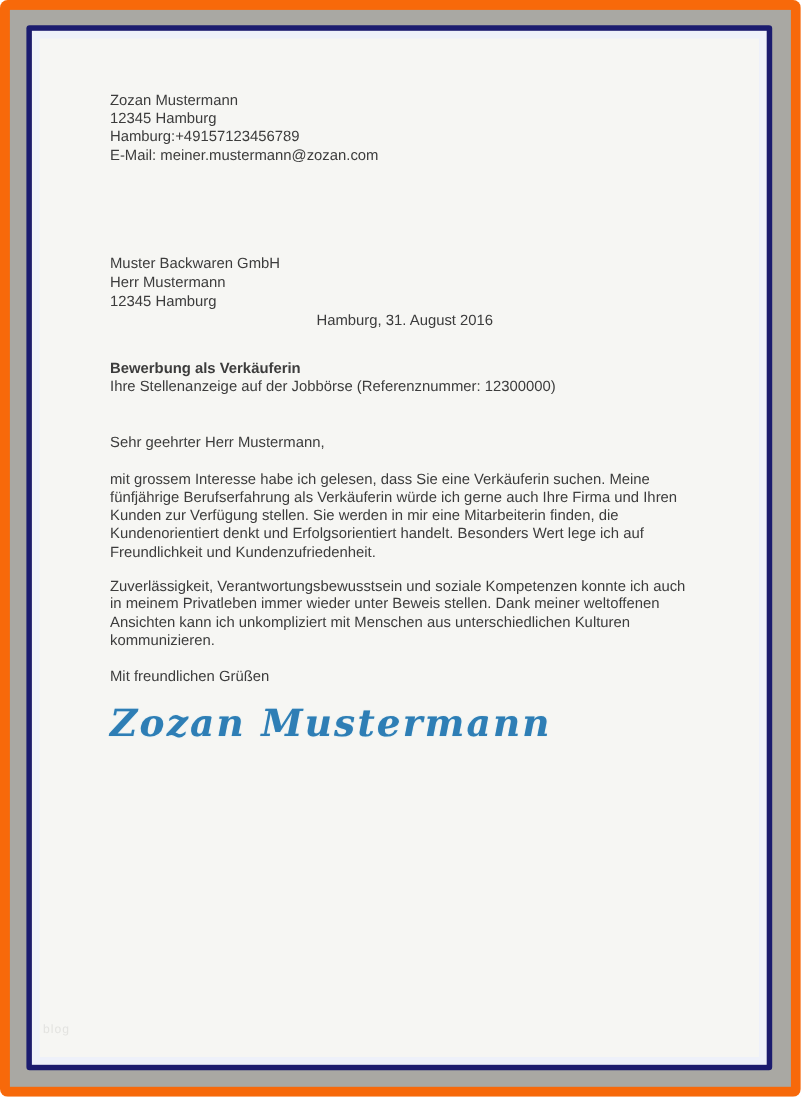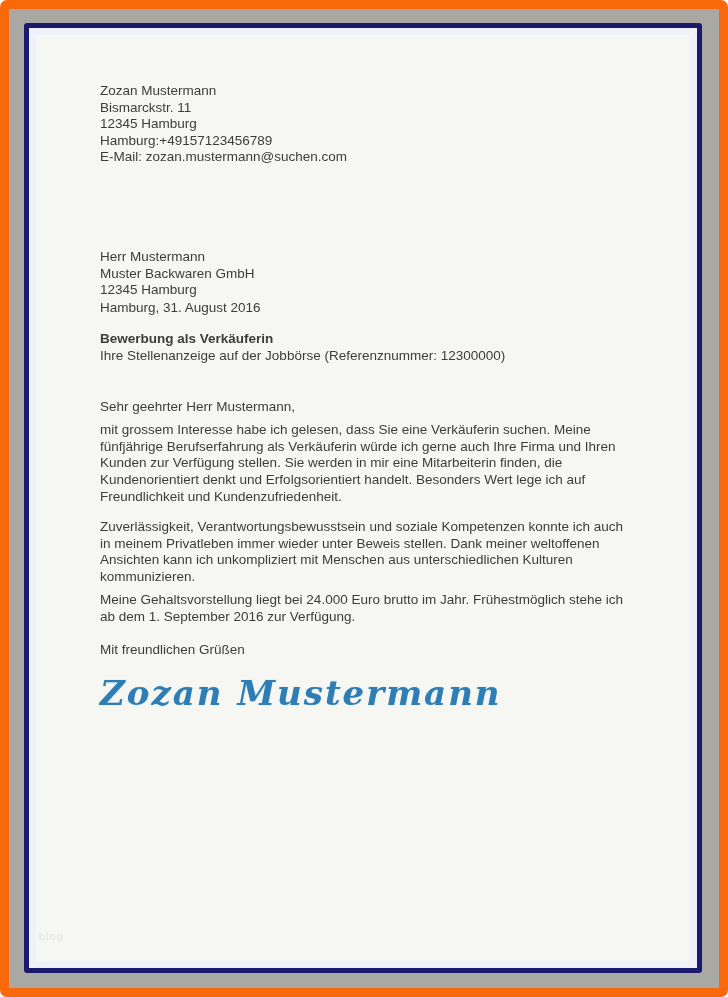--- a/index.html
+++ b/index.html
@@ -40,25 +40,25 @@
     position: relative;
     padding: 48px 54px 0 64px;
     color: #3c3c3c;
     font-size: 13.5px;
     line-height: 16.6px;
   }
 
   .line { white-space: nowrap; }
 
   .sender-block { margin-bottom: 83px; }
-  .date-line { text-align: left; margin-top: 1px; }
-  .subject-line { font-weight: bold; margin-top: 15px; }
+  .date-line { text-align: center; margin-top: 1px; }
+  .subject-line { font-weight: bold; margin-top: 27px; }
   .reference-line { margin-top: 0; }
   .salutation { margin-top: 34px; }
-  .para { margin-top: 7px; }
+  .para { margin-top: 17px; }
   .para.p2 { margin-top: 14px; }
   .closing { margin-top: 16px; }
 
   .signature {
     margin-top: 12px;
     font-family: "DejaVu Serif", serif;
     font-style: italic;
     font-weight: bold;
     font-size: 34px;
     line-height: 46px;
@@ -81,42 +81,40 @@
 
 <div class="canvas">
   <div class="frame-orange">
     <div class="frame-gray">
       <div class="frame-navy">
         <div class="frame-light">
           <div class="page">
 
             <div class="sender-block">
               <div class="line">Zozan Mustermann</div>
-              <div class="line">Bismarckstr. 11</div>
               <div class="line">12345 Hamburg</div>
               <div class="line">Hamburg:+49157123456789</div>
-              <div class="line">E-Mail: zozan.mustermann@suchen.com</div>
+              <div class="line">E-Mail: meiner.mustermann@zozan.com</div>
             </div>
 
             <div class="recipient-block">
+              <div class="line">Muster Backwaren GmbH</div>
               <div class="line">Herr Mustermann</div>
-              <div class="line">Muster Backwaren GmbH</div>
               <div class="line">12345 Hamburg</div>
             </div>
 
             <div class="date-line">Hamburg, 31. August 2016</div>
 
             <div class="subject-line">Bewerbung als Verkäuferin</div>
             <div class="reference-line">Ihre Stellenanzeige auf der Jobbörse (Referenznummer: 12300000)</div>
 
             <div class="salutation">Sehr geehrter Herr Mustermann,</div>
 
             <p class="para p1">mit grossem Interesse habe ich gelesen, dass Sie eine Verkäuferin suchen. Meine fünfjährige Berufserfahrung als Verkäuferin würde ich gerne auch Ihre Firma und Ihren Kunden zur Verfügung stellen. Sie werden in mir eine Mitarbeiterin finden, die Kundenorientiert denkt und Erfolgsorientiert handelt. Besonders Wert lege ich auf Freundlichkeit und Kundenzufriedenheit.</p>
             <p class="para p2">Zuverlässigkeit, Verantwortungsbewusstsein und soziale Kompetenzen konnte ich auch in meinem Privatleben immer wieder unter Beweis stellen.  Dank meiner weltoffenen Ansichten kann ich unkompliziert mit Menschen aus unterschiedlichen Kulturen kommunizieren.</p>
-            <p class="para p3">Meine Gehaltsvorstellung liegt bei 24.000 Euro brutto im Jahr. Frühestmöglich stehe ich ab dem 1. September 2016 zur Verfügung.</p>
 
             <div class="closing">Mit freundlichen Grüßen</div>
 
             <div class="signature">Zozan Mustermann</div>
 
             <div class="watermark">blog</div>
 
           </div>
         </div>
       </div>

